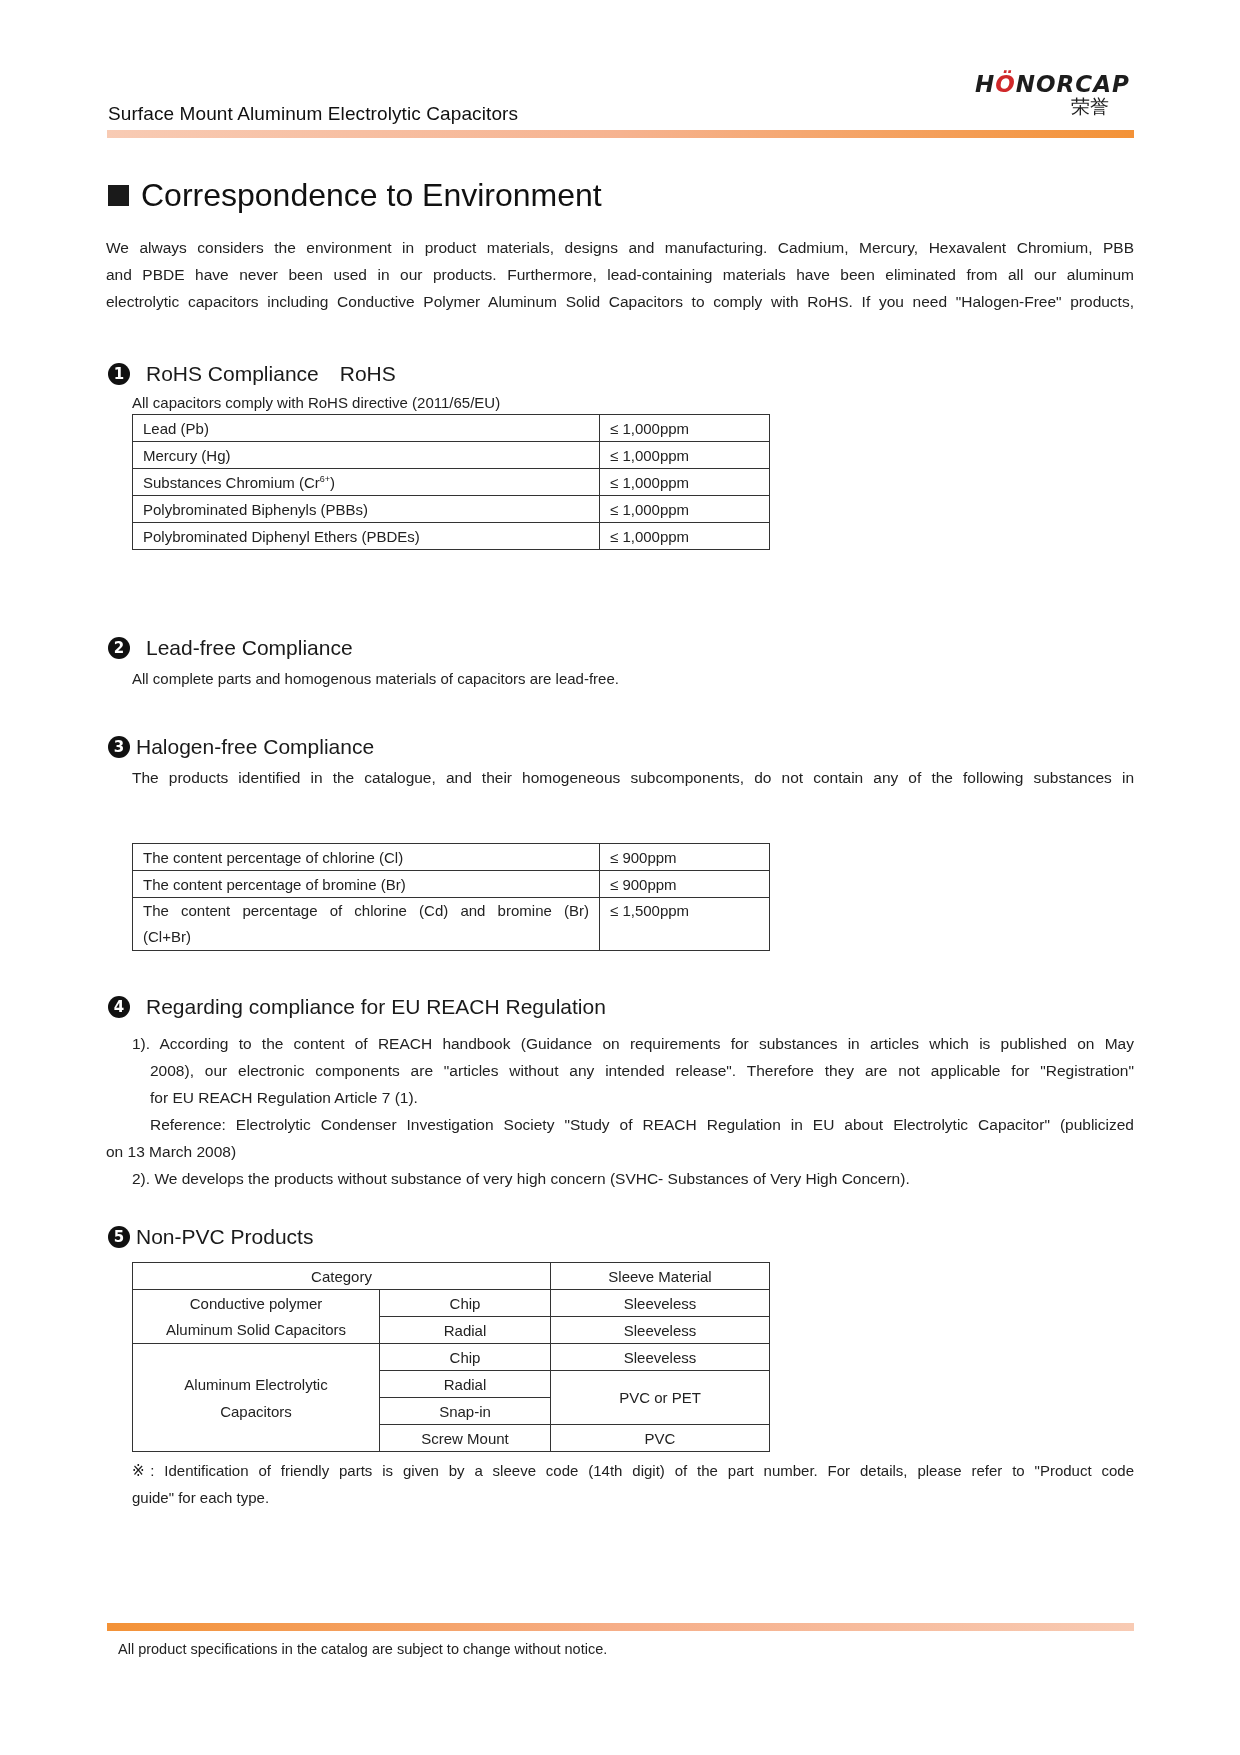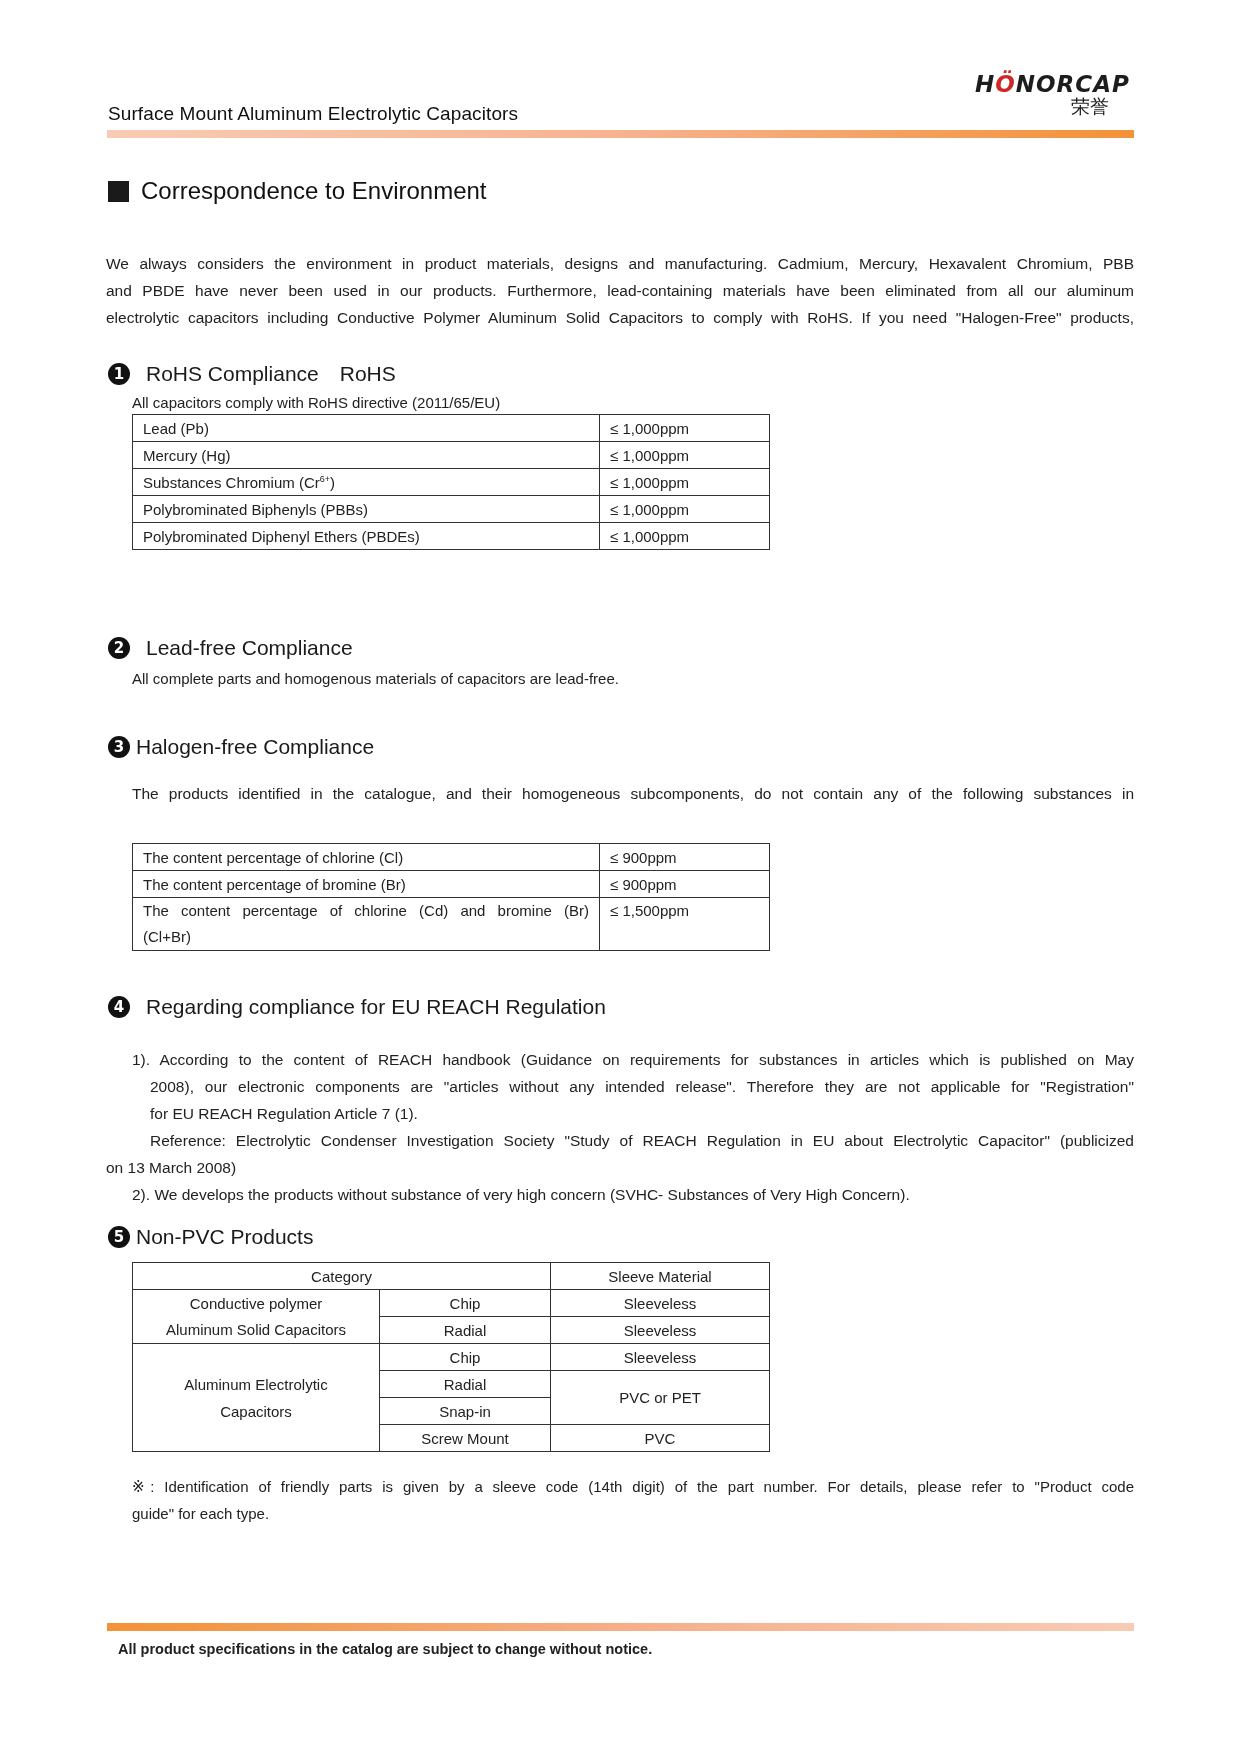--- a/index.html
+++ b/index.html
@@ -10,28 +10,28 @@
   
   .doc-title { left:108px; top:103px; font-size:19px; color:#111; letter-spacing:0.1px; }
   .logo { left:975px; top:72px; width:150px; text-align:right; }
   .logo-en { font-family:"DejaVu Sans", sans-serif; font-weight:bold; font-size:23px; letter-spacing:1px; color:#1d1d1d; line-height:24px; font-style:italic; }
   .logo-en .accent { color:#d0282a; }
   .logo-cn { font-size:19px; font-weight:normal; color:#1d1d1d; line-height:22px; margin-right:16px; }
   .bar-top { left:107px; top:130px; width:1027px; height:8px;
              background:linear-gradient(to right, #f8cbb4 0%, #f6b390 50%, #f39237 100%); }
   .bar-bottom { left:107px; top:1623px; width:1027px; height:8px;
              background:linear-gradient(to right, #f39237 0%, #f6ae88 50%, #f8cbb4 100%); }
-  .footer-note { left:118px; top:1641px; font-size:14.5px; color:#222;font-weight:bold; }
-
-  
-  .main-heading { left:108px; top:177px; font-size:24px; color:#111; display:flex; align-items:center; }
+  .footer-note { left:118px; top:1641px; font-size:14.5px; color:#222; }
+
+  
+  .main-heading { left:108px; top:177px; font-size:32px; color:#111; display:flex; align-items:center; }
   .sq { width:21px; height:21px; background:#1a1a1a; display:inline-block; margin-right:12px; }
 
   
-  .para { font-size:15.5px; line-height:27px; color:#222; text-align:justify;margin-top:16px; }
+  .para { font-size:15.5px; line-height:27px; color:#222; text-align:justify; }
   .intro { left:106px; top:234px; width:1028px; }
   .intro .line { text-align:justify; text-align-last:justify; display:block; }
   .intro .line.last { text-align-last:left; }
 
   
   .sec-heading { font-size:21px; color:#1a1a1a; display:flex; align-items:center; }
   .num { width:22px; height:22px; border-radius:50%; background:#111; color:#fff; font-size:15px; font-weight:bold;
          display:inline-flex; align-items:center; justify-content:center; margin-right:16px; font-family:"DejaVu Sans", sans-serif; }
   .num.tight { margin-right:6px; }
 

